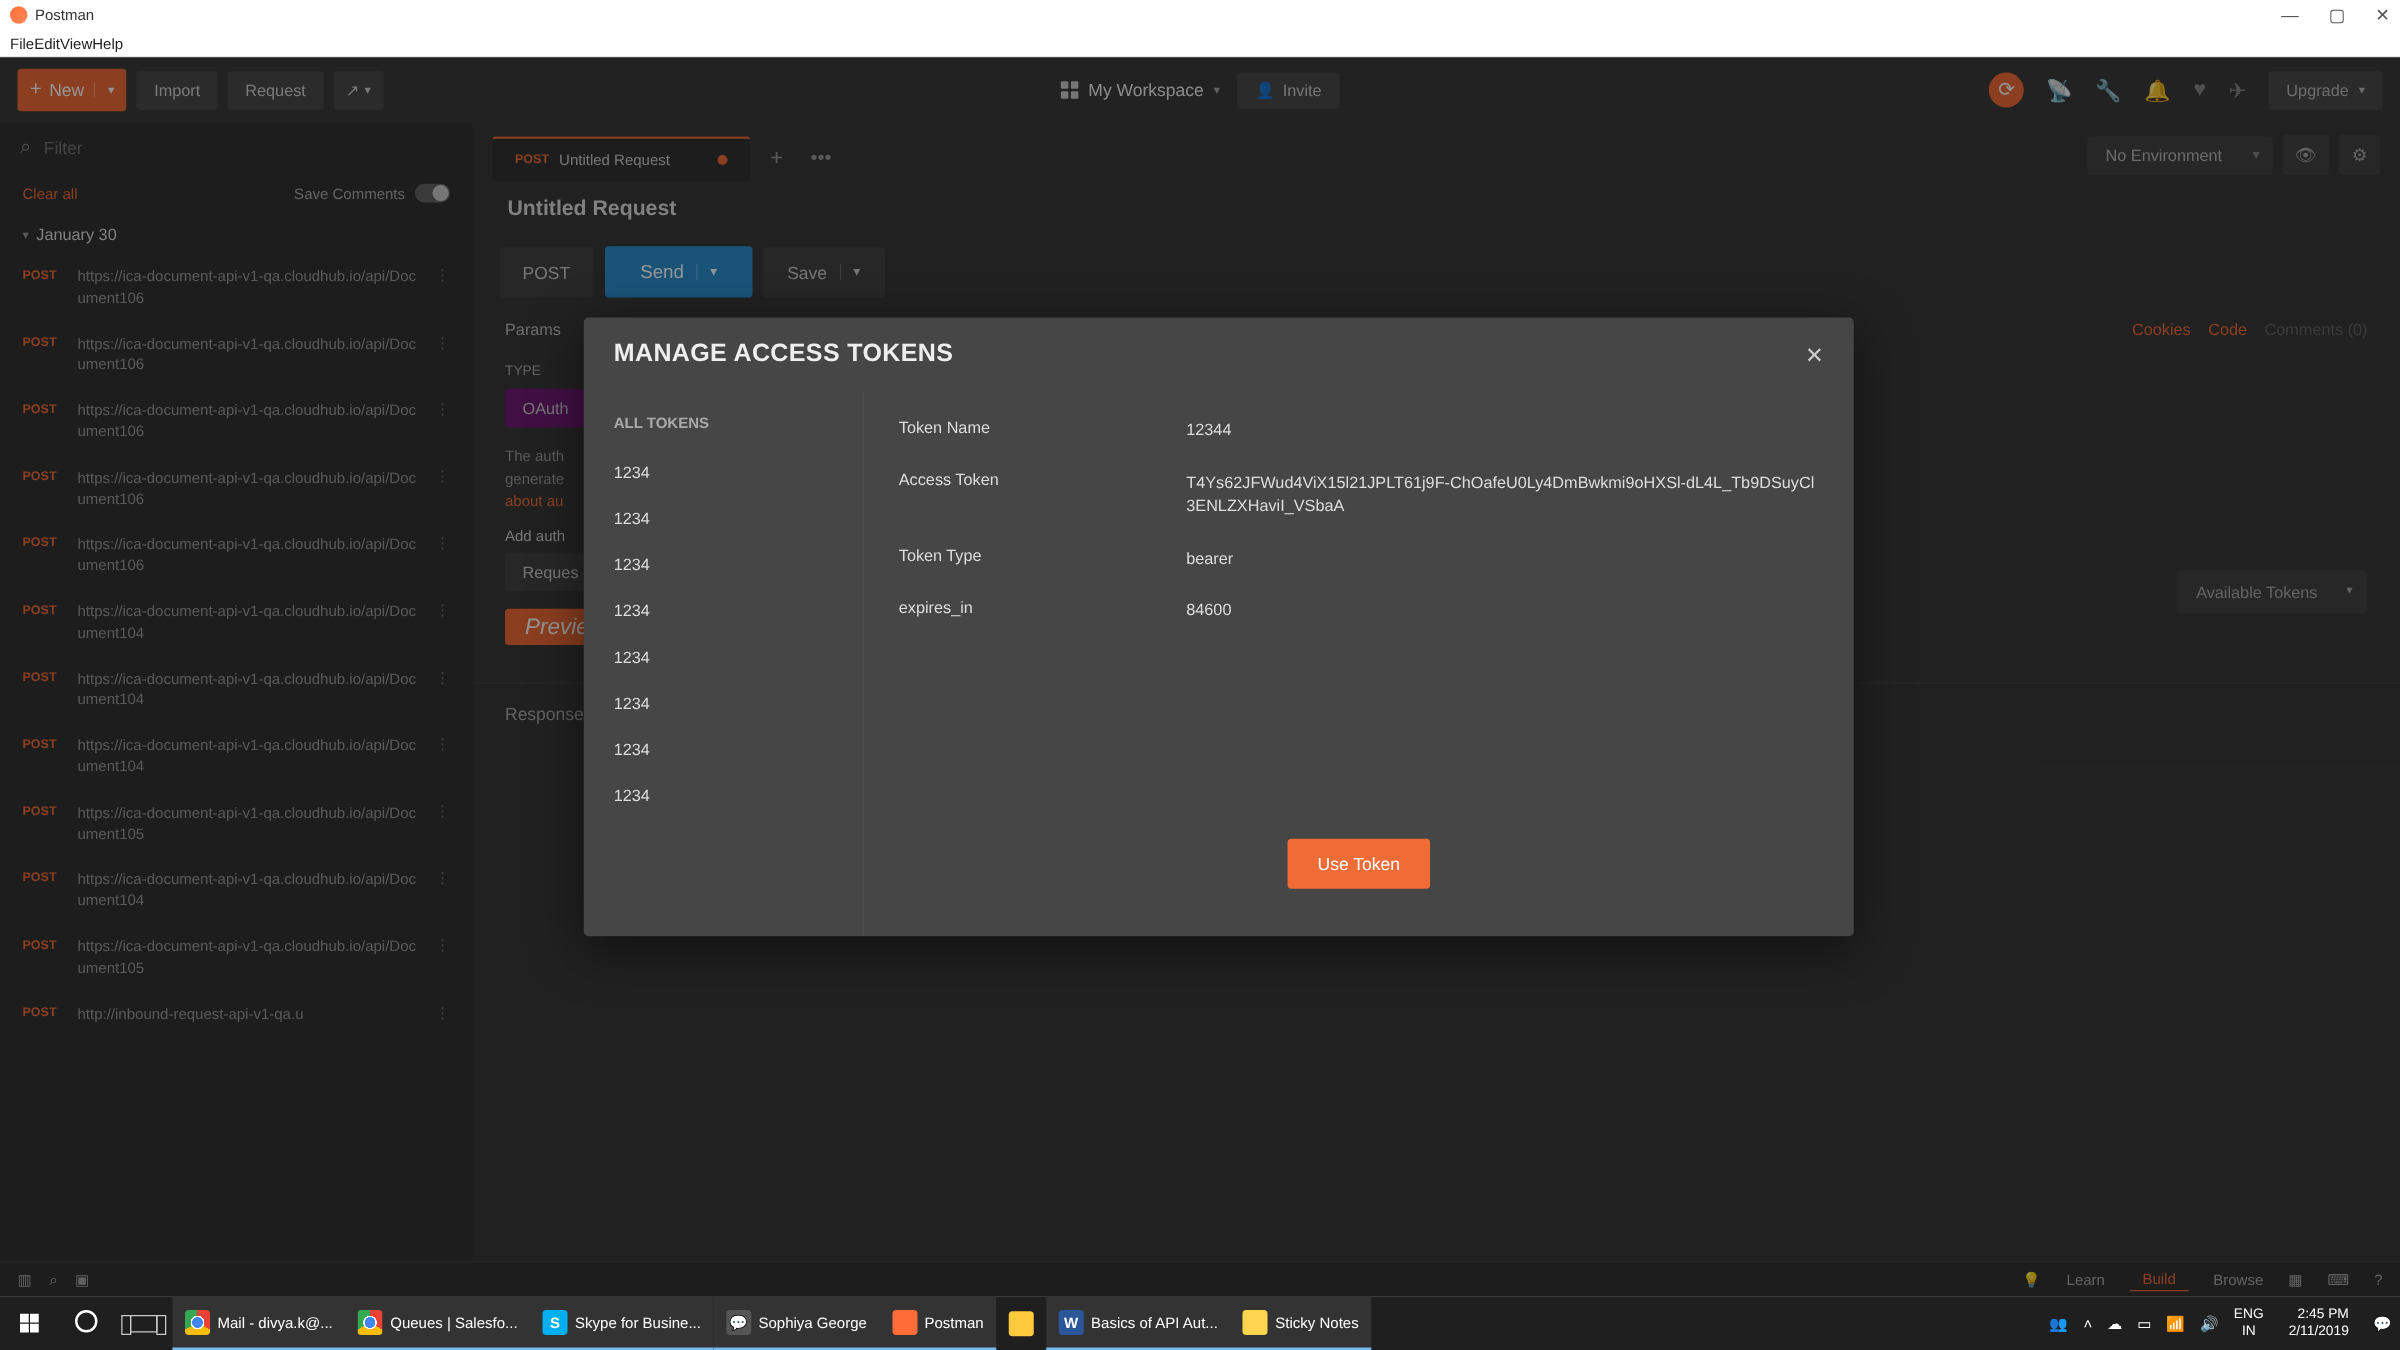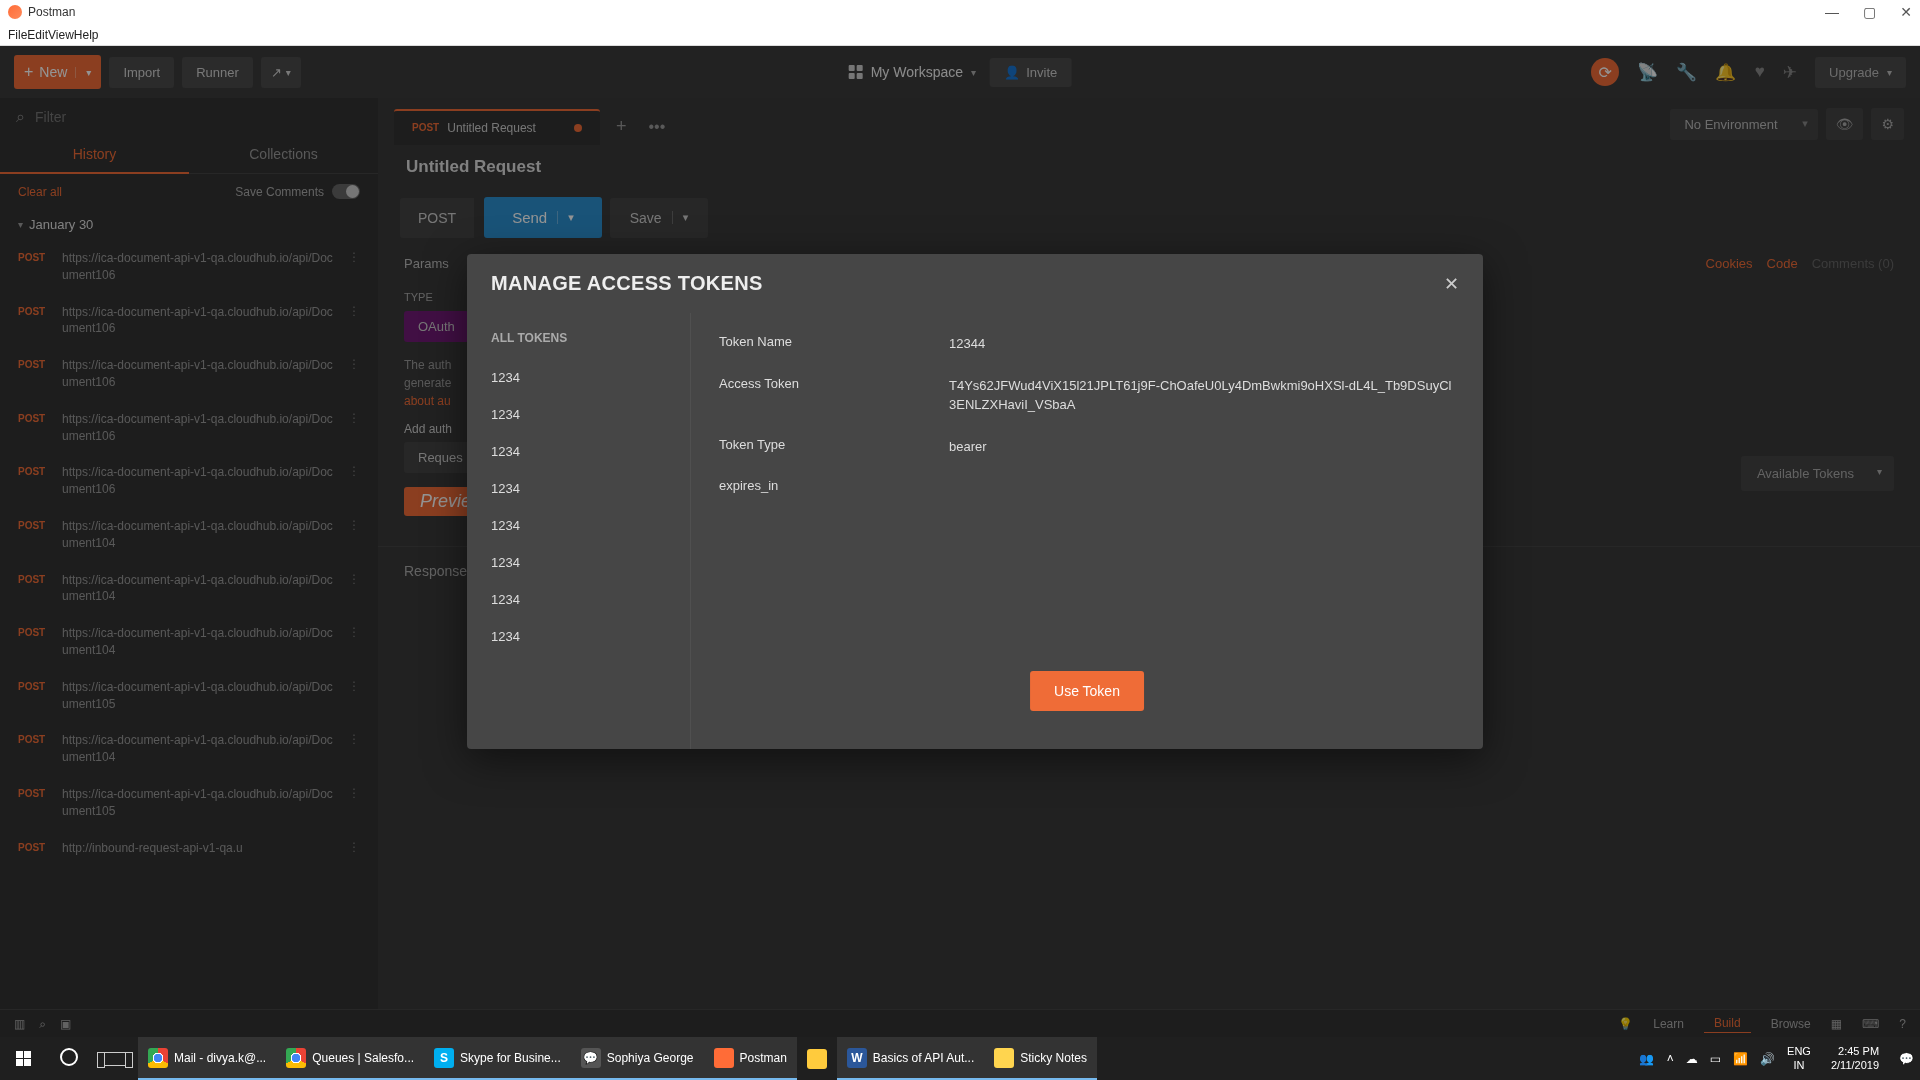--- a/index.html
+++ b/index.html
@@ -172,21 +172,21 @@
 <div class="app">
   <div class="dim-overlay"></div>
 
   <div class="toolbar">
     <div class="btn-new">
       <span class="plus">+</span>
       <span class="lbl">New</span>
       <span class="dd">▾</span>
     </div>
     <div class="btn-gray">Import</div>
-    <div class="btn-gray">Runner</div>
+    <div class="btn-gray">Request</div>
     <div class="btn-square">↗ <span style="font-size:10px">▾</span></div>
 
     <div class="toolbar-center">
       <div class="workspace">
         <span class="grid-icon">
             <i></i>
             <i></i>
             <i></i>
             <i></i>
           </span>
@@ -214,24 +214,20 @@
       </div>
     </div>
   </div>
 
   <div class="body">
 
     <div class="sidebar">
       <div class="filter-row">
         <span style="color:#888">⌕</span>
         <input class="filter-input" placeholder="Filter" style="">
-      </div>
-      <div class="tabs-row">
-        <div class="tab active">History</div>
-        <div class="tab inactive">Collections</div>
       </div>
       <div class="history-ctrl">
         <span class="clear">Clear all</span>
         <span class="save-resp">
           <span>Save Comments</span>
           <span class="toggle"></span>
         </span>
       </div>
       <div class="date-group">
         <span class="chev">▾</span>
@@ -408,20 +404,21 @@
         <div class="kv">
           <div class="k">Access Token</div>
           <div class="v">T4Ys62JFWud4ViX15l21JPLT61j9F-ChOafeU0Ly4DmBwkmi9oHXSl-dL4L_Tb9DSuyCl3ENLZXHaviI_VSbaA</div>
         </div>
         <div class="kv">
           <div class="k">Token Type</div>
           <div class="v">bearer</div>
         </div>
         <div class="kv">
           <div class="k">expires_in</div>
+          <div class="v">84600</div>
         </div>
         <div class="use-btn">Use Token</div>
       </div>
     </div>
   </div>
 </div>
 
 <div class="taskbar">
   <div class="start">
       <span class="win-icon">

